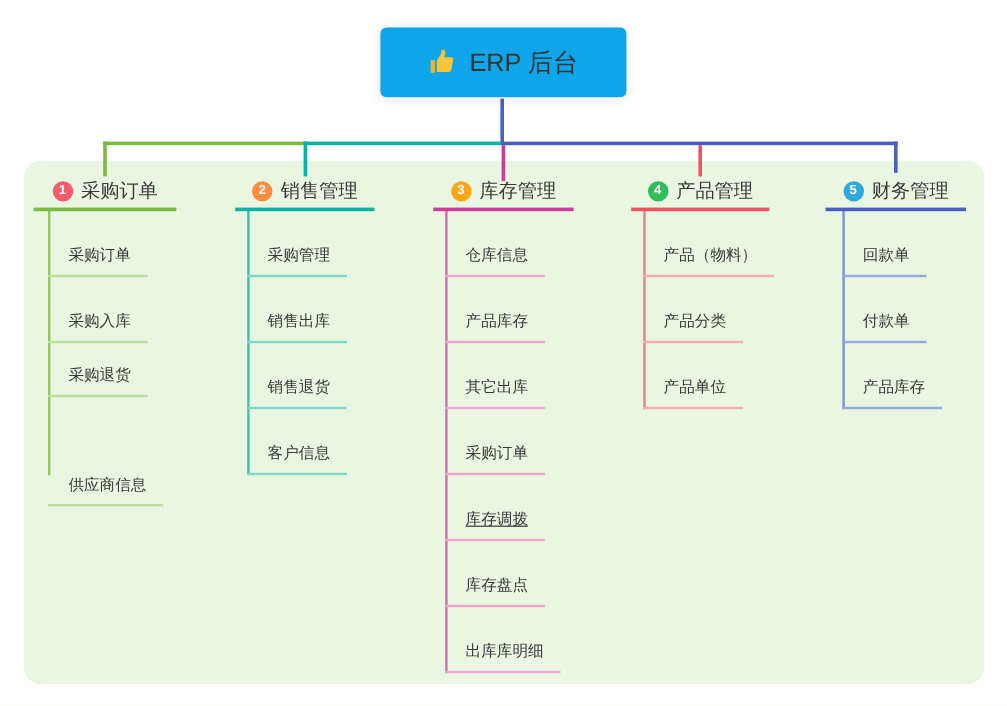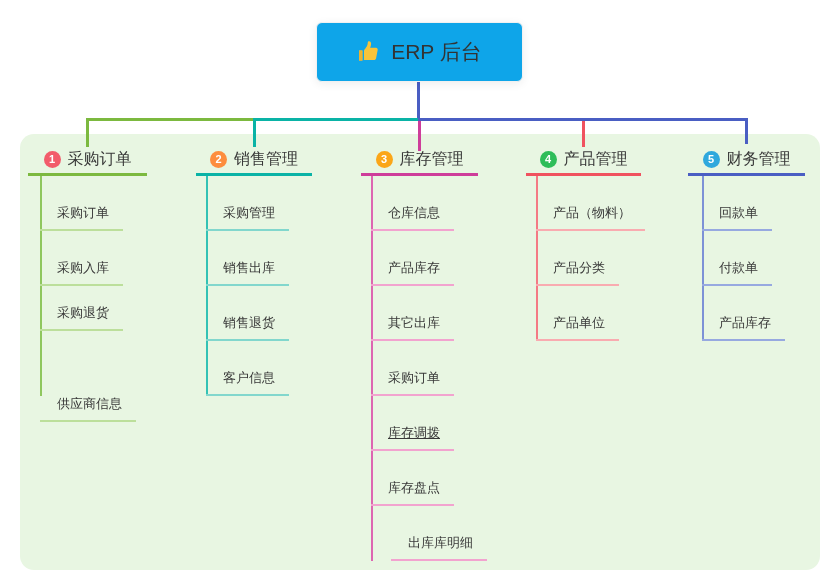--- a/index.html
+++ b/index.html
@@ -117,21 +117,21 @@
       </div>
       <div class="item" style="left: 371px; top: 362px; border-bottom-color: rgb(242, 163, 207);">
         <span>采购订单</span>
       </div>
       <div class="item" style="left: 371px; top: 417px; border-bottom-color: rgb(242, 163, 207); text-decoration: underline;">
         <span>库存调拨</span>
       </div>
       <div class="item" style="left: 371px; top: 472px; border-bottom-color: rgb(242, 163, 207);">
         <span>库存盘点</span>
       </div>
-      <div class="item" style="left: 371px; top: 527px; border-bottom-color: rgb(242, 163, 207); margin-left: 20px;">
+      <div class="item" style="left: 371px; top: 527px; border-bottom-color: rgb(242, 163, 207);">
         <span>出库库明细</span>
       </div>
       <div class="branch-title" style="left: 526px; top: 146px; width: 115px; border-bottom-color: rgb(240, 82, 95);">
         <span class="badge" style="background: rgb(46, 189, 89);">4</span>
         <span>产品管理</span>
       </div>
       <div class="rail" style="left: 536px; top: 175px; height: 166px; background: rgb(244, 122, 132);"></div>
       <div class="item" style="left: 536px; top: 197px; border-bottom-color: rgb(249, 171, 176);">
         <span>产品（物料）</span>
       </div>

